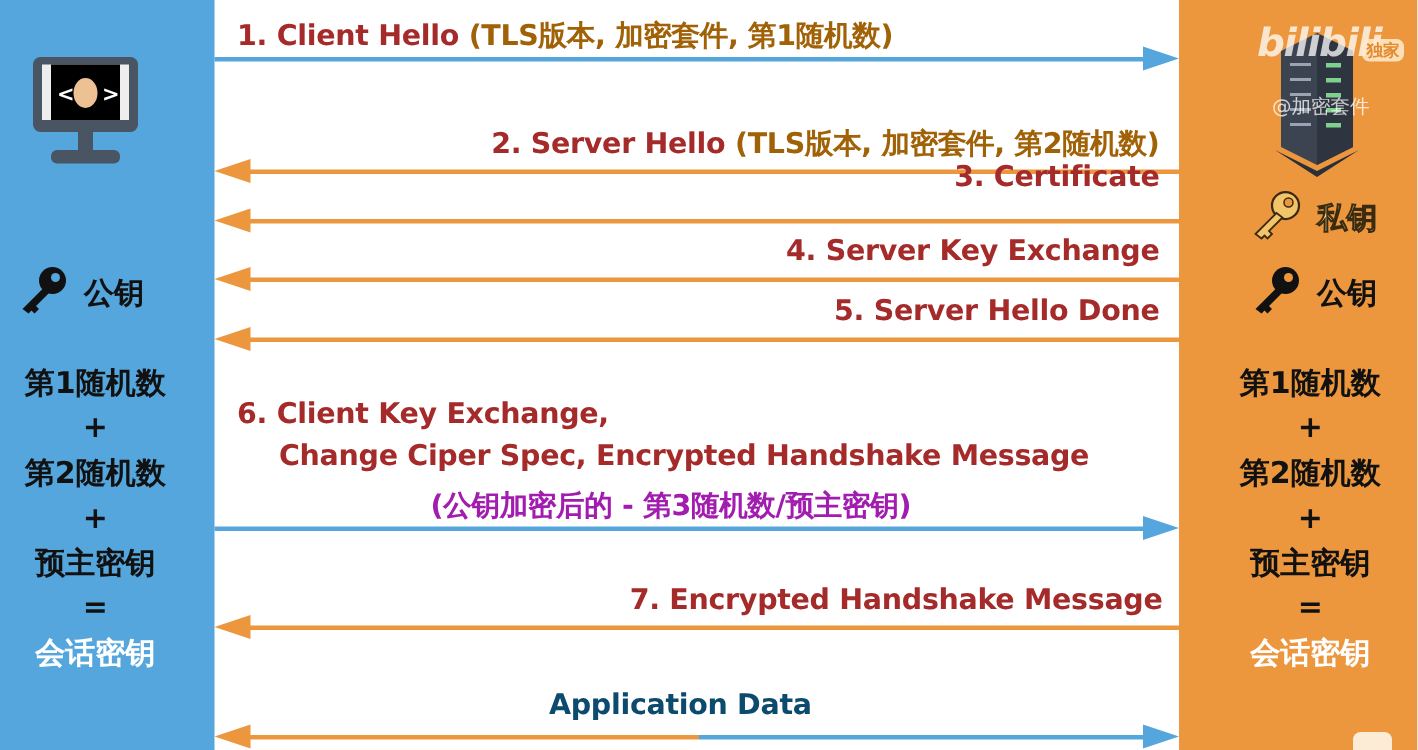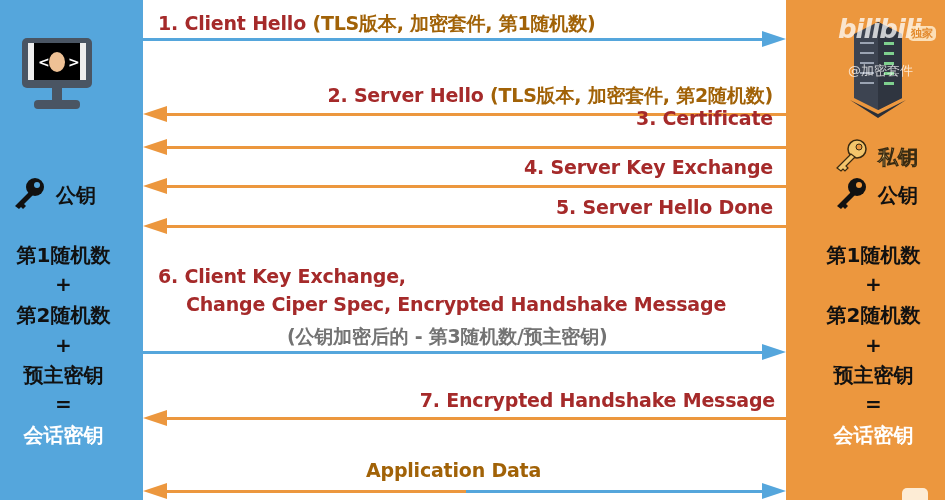--- a/index.html
+++ b/index.html
@@ -78,21 +78,21 @@
       <rect x="14" y="62" width="14" height="2"></rect>
     </g>
     <polygon points="4,80 32,94 60,80 32,98" fill="#2a2f38"></polygon>
   </svg>
 </div>
 
 <div class="watermark" style="left:824px;top:14px;font-size:26px;letter-spacing:-1px;font-style:italic;margin-left:14px;">bilibili</div>
 <div style="position:absolute;left:908px;top:26px;font-size:11px;background:rgba(255,235,205,0.85);color:#e38a2e;border-radius:5px;padding:0 3px;font-weight:bold;">独家</div>
 <div class="watermark" style="left:848px;top:62px;font-size:13px;font-weight:normal;">@加密套件</div>
 
-<div class="key-row" style="left:834px;top:138px;">
+<div class="key-row" style="left:834px;top:126px;">
   <span>
     <svg width="34" height="34" viewBox="0 0 34 34">
         <circle cx="23" cy="11" r="9" fill="#f3c56b" stroke="#3a2a10" stroke-width="1.5"></circle>
         <circle cx="25" cy="9" r="3" fill="#ec973e" stroke="#3a2a10" stroke-width="1"></circle>
         <path d="M17 16 L3 30 L7 33 L9 31 L11 33 L14 30 L12 28 L21 19 Z" fill="#f3c56b" stroke="#3a2a10" stroke-width="1.2"></path>
       </svg>
   </span>
   <span style="color:#f7d486;-webkit-text-stroke:0.6px #3a2a10;">私钥</span>
 </div>
 
@@ -138,25 +138,25 @@
 <div class="msg" style="right:172px;top:156px;">4. Server Key Exchange</div>
 <div class="line orange" style="left:166px;top:185px;width:620px;"></div>
 <div class="arrow-l" style="left:143px;top:178px;"></div>
 
 <div class="msg" style="right:172px;top:196px;text-align:right;">5. Server Hello Done</div>
 <div class="line orange" style="left:166px;top:225px;width:620px;"></div>
 <div class="arrow-l" style="left:143px;top:218px;"></div>
 
 <div class="msg" style="left:158px;top:265px;">6. Client Key Exchange,</div>
 <div class="msg" style="left:186px;top:293px;">Change Ciper Spec,  Encrypted Handshake Message</div>
-<div class="msg black" style="left:287px;top:324px;color:#737373;text-align:right;">(公钥加密后的 - 第3随机数/预主密钥)</div>
+<div class="msg black" style="left:287px;top:324px;color:#a21caf;text-align:right;">(公钥加密后的 - 第3随机数/预主密钥)</div>
 <div class="line blue" style="left:143px;top:351px;width:620px;"></div>
 <div class="arrow-r" style="left:762px;top:344px;"></div>
 
 <div class="msg" style="right:170px;top:389px;">7. Encrypted Handshake Message</div>
 <div class="line orange" style="left:166px;top:417px;width:620px;"></div>
 <div class="arrow-l" style="left:143px;top:410px;"></div>
 
-<div class="msg" style="left:366px;top:459px;color:#a16207;">Application Data</div>
+<div class="msg" style="left:366px;top:459px;color:#0c4a6e;">Application Data</div>
 <div class="line orange" style="left:166px;top:490px;width:300px;"></div>
 <div class="line blue" style="left:466px;top:490px;width:297px;"></div>
 <div class="arrow-l" style="left:143px;top:483px;"></div>
 <div class="arrow-r" style="left:762px;top:483px;"></div>
 
 </body></html>

